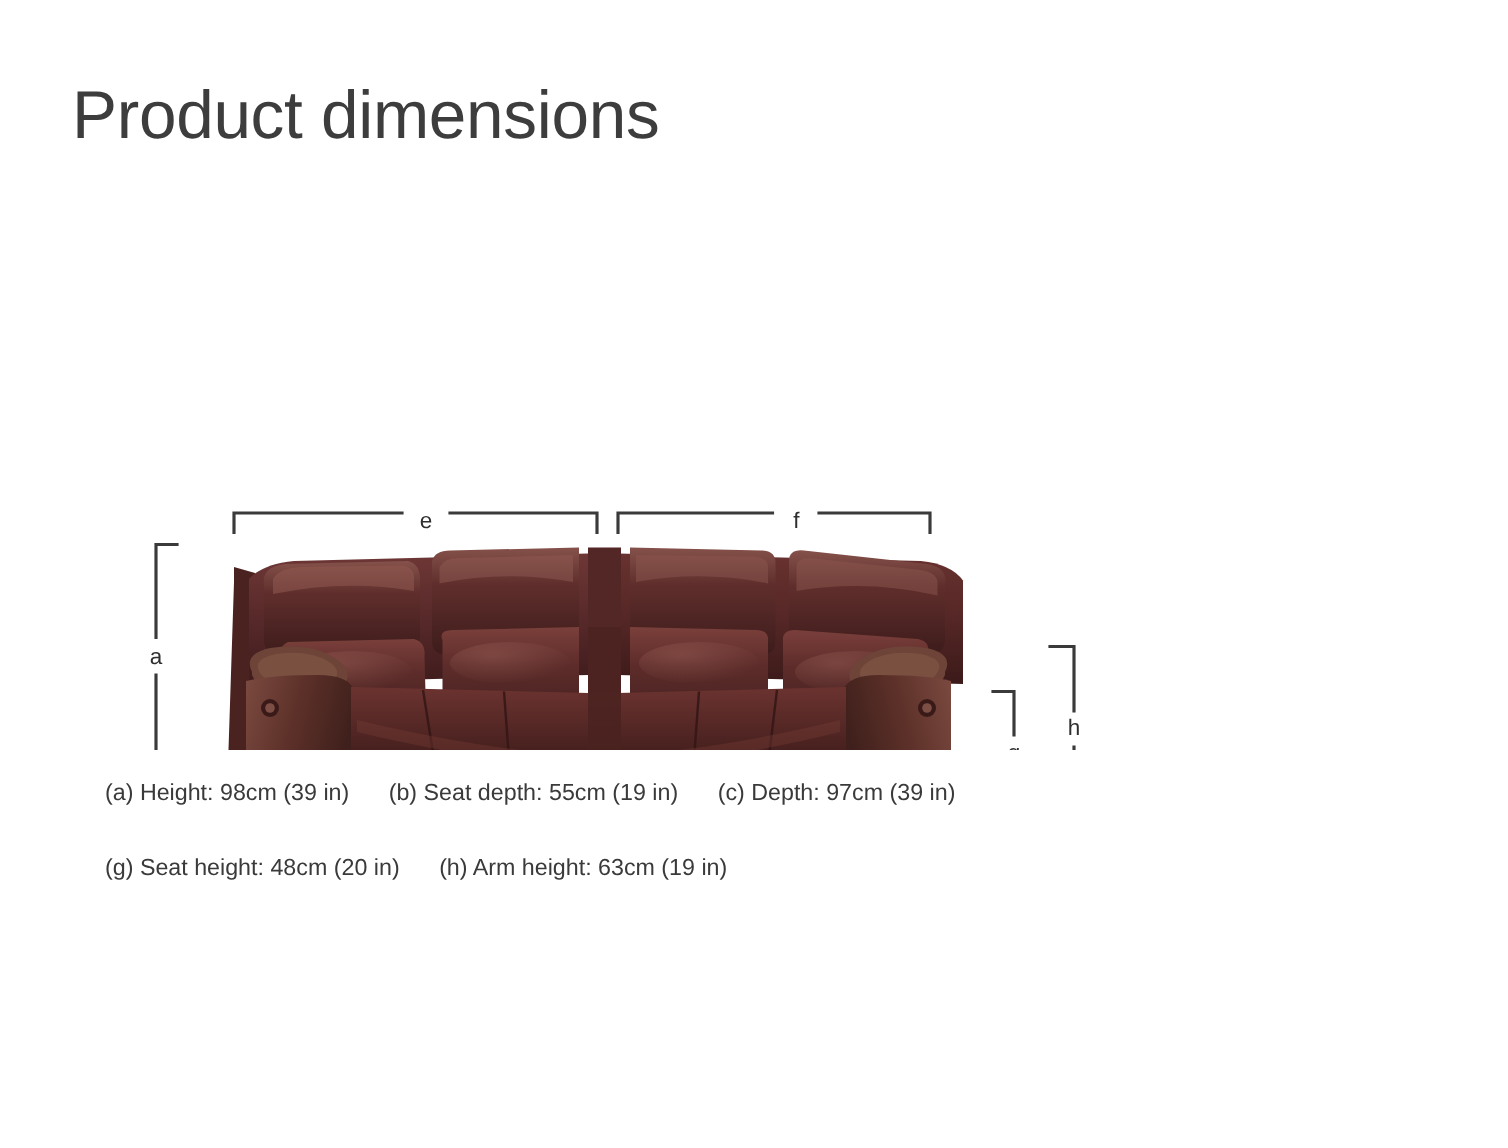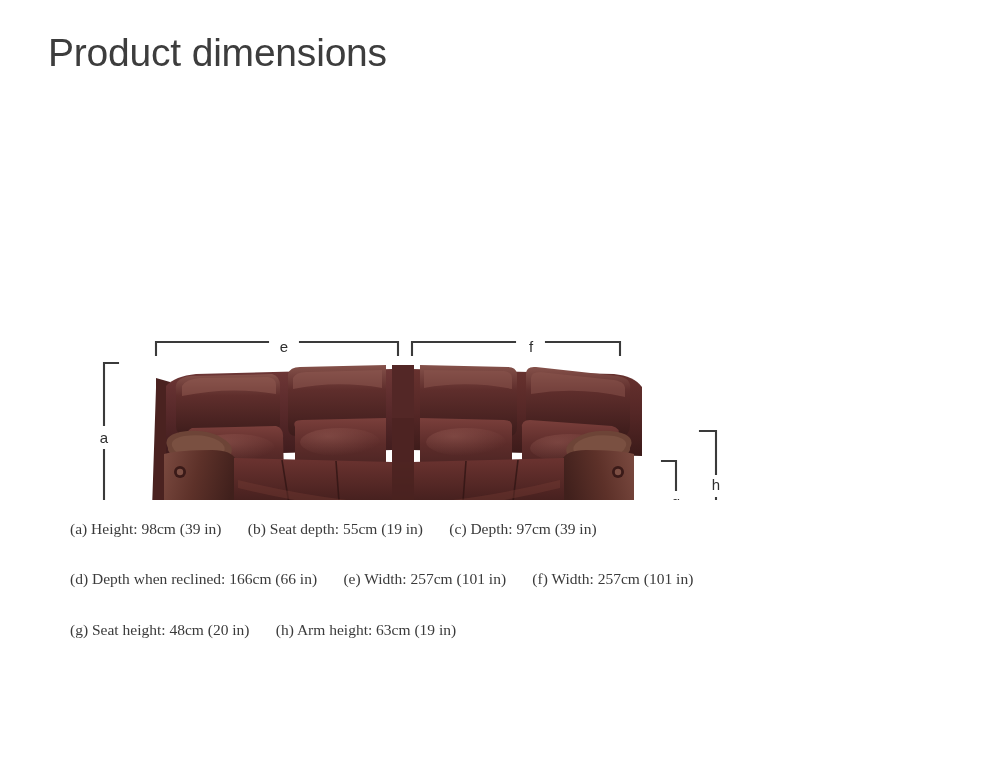--- a/index.html
+++ b/index.html
@@ -13,22 +13,22 @@
     position: relative;
     overflow: hidden;
     font-family: "Liberation Sans", sans-serif;
     color: #3c3c3c;
   }
 
   
   #page-title {
     position: absolute;
     left: 48px;
-    top: 32px;
-    font-size: 39px;
+    top: 52px;
+    font-size: 45px;
     font-weight: 400;
     letter-spacing: -0.2px;
     color: #3d3d3d;
     line-height: 1.1;
     white-space: nowrap;
   }
 
   
   #diagram {
     position: absolute;
@@ -51,21 +51,20 @@
   .legend-row {
     font-size: 15.5px;
     color: #3a3a3a;
     line-height: 1.05;
     margin-bottom: 18px;
     white-space: nowrap;
   }
   .legend-item {
     display: inline-block;
     margin-right: 22px;
-    font-family: Liberation Serif, serif;
   }
   .legend-row .legend-item:last-child { margin-right: 0; margin-top: 16px; }
 
   .bracket-label {
     font-size: 15px;
     fill: #2f2f2f;
     font-family: "Liberation Sans", sans-serif;
   }
 </style>
 </head>
@@ -266,24 +265,19 @@
 </div>
 
 <div id="legend">
 
   <div class="legend-row">
     <span class="legend-item">(a) Height: 98cm (39 in)</span>
     <span class="legend-item">(b) Seat depth: 55cm (19 in)</span>
     <span class="legend-item">(c) Depth: 97cm (39 in)</span>
   </div>
 
-  <div class="legend-row">
-    <span class="legend-item">(d) Depth when reclined: 166cm (66 in)</span>
-    <span class="legend-item">(e) Width: 257cm (101 in)</span>
-    <span class="legend-item">(f) Width: 257cm (101 in)</span>
-  </div>
 
   <div class="legend-row">
     <span class="legend-item">(g) Seat height: 48cm (20 in)</span>
     <span class="legend-item">(h) Arm height: 63cm (19 in)</span>
   </div>
 
 </div>
 
 </body></html>

